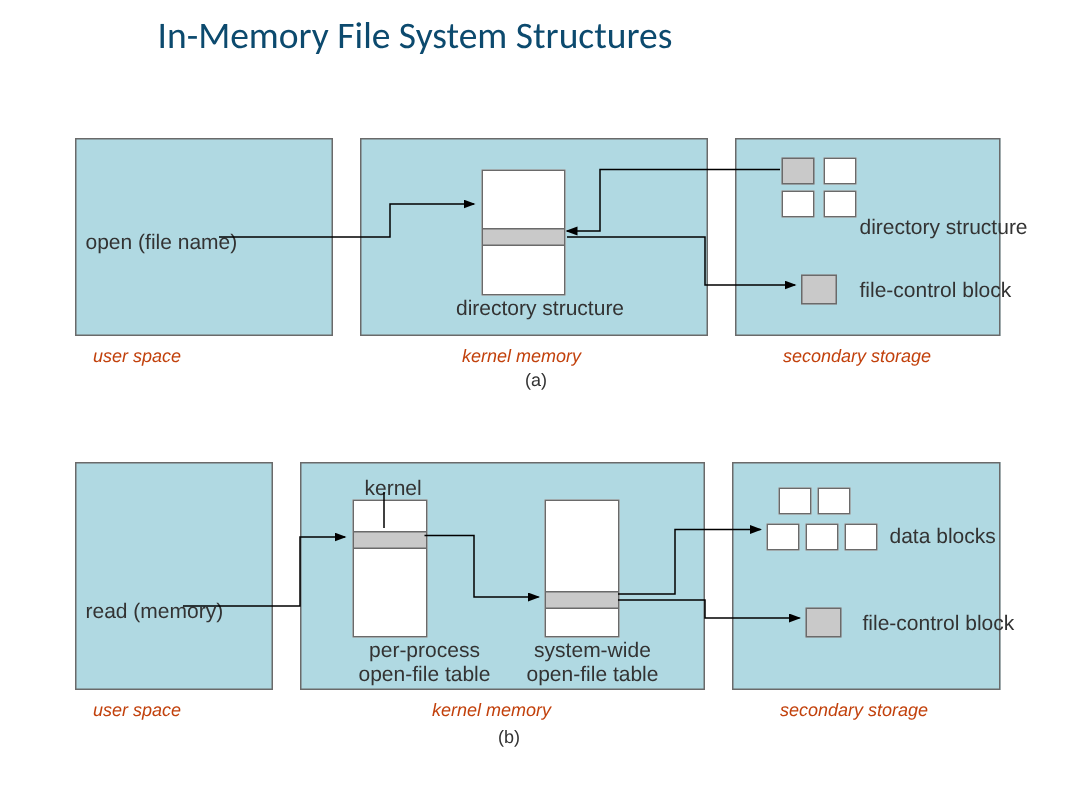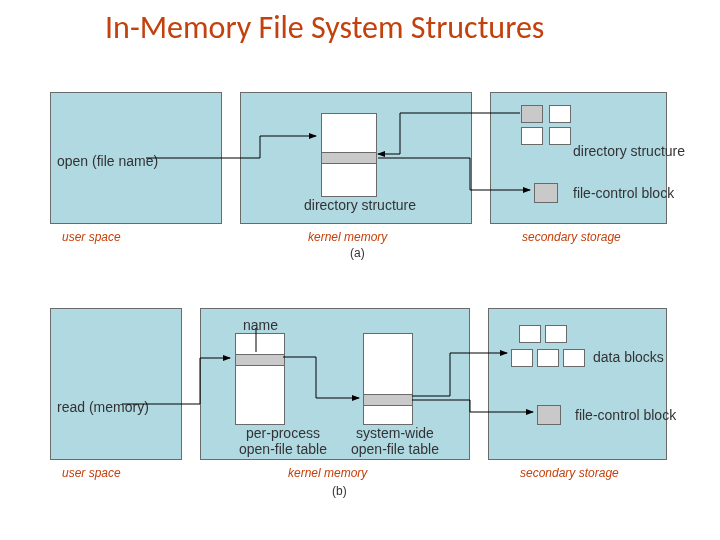--- a/index.html
+++ b/index.html
@@ -6,23 +6,23 @@
     margin: 0;
     padding: 0;
     width: 720px;
     height: 540px;
     font-family: Arial, Helvetica, sans-serif;
     background: #fff;
     position: relative;
     overflow: hidden;
   }
   .title {
-    font-size: 32px;
+    font-size: 25px;
     font-family: Calibri, Arial, sans-serif;
-    color: #c2410c;
+    color: #0c4a6e;
     position: absolute;
     top: 8px;
     left: 105px;
   }
   .diagram {
     position: absolute;
   }
   .panel {
     position: absolute;
     background: #b0d9e2;
@@ -125,21 +125,21 @@
   <div class="panel" style="left:0; top:0; width:130px; height:150px;">
     <div class="lbl" style="left:6px; top:90px;">read (memory)</div>
   </div>
   <div class="region" style="left:12px; top:158px;">user space</div>
 
   <div class="panel" style="left:150px; top:0; width:268px; height:150px;">
 
     <div class="table-box" style="left:34px; top:24px; width:48px; height:90px;">
       <div class="row" style="top:20px; height:10px;"></div>
     </div>
-    <div class="lbl" style="left:42px; top:8px;">name</div>
+    <div class="lbl" style="left:42px; top:8px;">kernel</div>
     <div class="lbl" style="left:38px; top:116px; white-space:pre; text-align:center;">per-process
 open-file table</div>
 
     <div class="table-box" style="left:162px; top:24px; width:48px; height:90px;">
       <div class="row" style="top:60px; height:10px;"></div>
     </div>
     <div class="lbl" style="left:150px; top:116px; white-space:pre; text-align:center;">system-wide
 open-file table</div>
   </div>
   <div class="region" style="left:238px; top:158px;">kernel memory</div>

